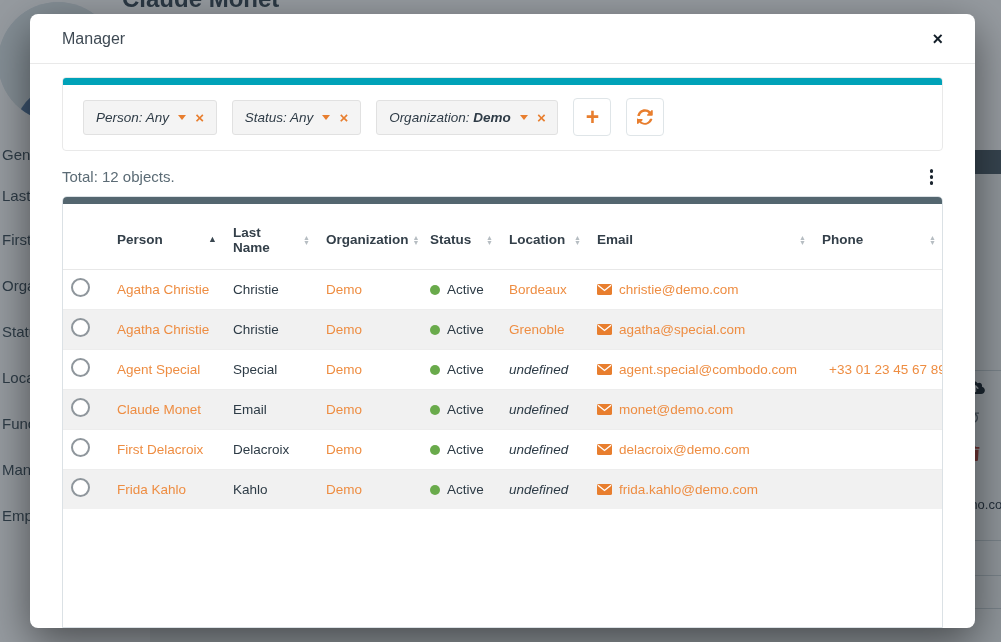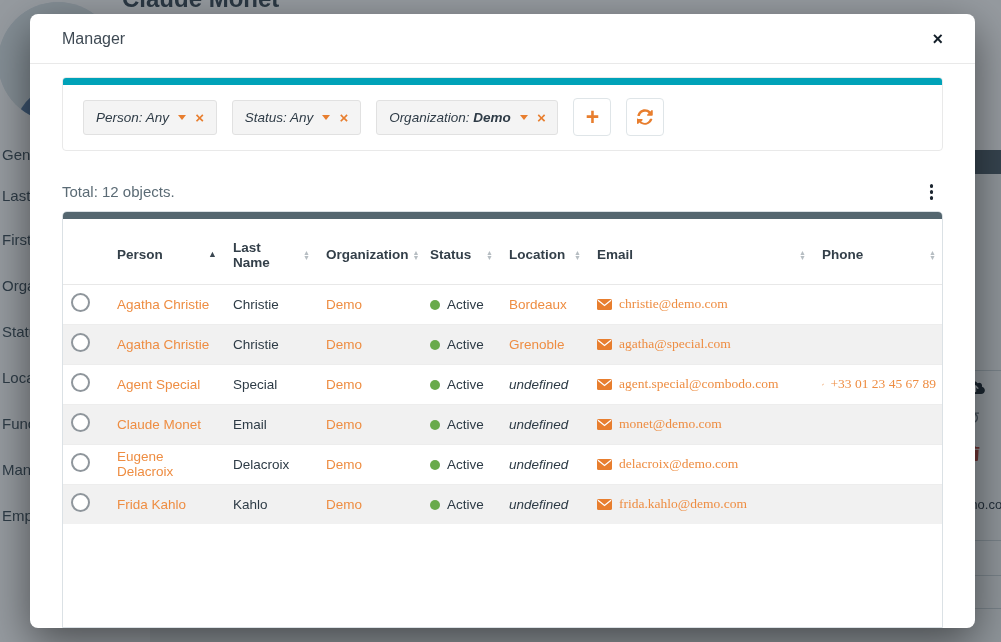--- a/index.html
+++ b/index.html
@@ -37,42 +37,42 @@
         border-radius:3px;padding:9px 12px;font-size:13.5px;color:#2e3b46;cursor:pointer;font-style:italic;}
   .chip b{font-weight:bold;}
   .caret{width:0;height:0;border-left:4.5px solid transparent;border-right:4.5px solid transparent;
          border-top:5.5px solid var(--orange-icon);}
   .chip-x{color:var(--orange-icon);font-weight:bold;font-size:15px;line-height:1;}
   .icon-btn{width:38px;height:38px;background:#fff;border:1px solid #dfe5e8;border-radius:4px;
             display:flex;align-items:center;justify-content:center;color:var(--orange-icon);
             cursor:pointer;padding:0;}
   .icon-btn.add{font-size:23px;font-weight:bold;font-family:inherit;}
   
-  .total-row{margin-top:31px;display:flex;justify-content:space-between;align-items:center;
+  .total-row{margin-top:16px;display:flex;justify-content:space-between;align-items:center;
              font-size:15px;color:#5b6b75;}
   .kebab{display:flex;flex-direction:column;gap:2.5px;padding:2px 10px;cursor:pointer;}
   .kebab i{width:3.5px;height:3.5px;background:#1c2630;border-radius:50%;}
   
   .table-panel{margin-top:9px;flex:1 1 auto;min-height:0;border:1px solid #dbe1e5;
                border-radius:5px 5px 0 0;overflow:hidden;background:#fff;}
   .panel-accent{height:8px;background:var(--slate);border-radius:4px 4px 0 0;margin:-1px -1px 0;}
   table{width:100%;border-collapse:collapse;table-layout:fixed;margin-top:15px;}
   thead th{font-size:13.5px;color:#333f49;font-weight:bold;text-align:left;padding:6px 8px 14px;cursor:pointer;}
   thead tr{border-bottom:1px solid #e8e8e8;}
   .th-inner{display:flex;align-items:center;justify-content:space-between;gap:4px;}
   .sort-both{display:flex;flex-direction:column;color:#b6bdc2;font-size:7px;line-height:5px;flex:0 0 auto;}
   .sort-asc{color:#3a4751;font-size:9px;line-height:9px;flex:0 0 auto;}
   tbody tr{height:40px;border-top:1px solid #ededed;}
   tbody tr.even{background:#f1f1f1;}
   tbody td{padding:4px 8px;font-size:13.5px;color:#2d3b46;vertical-align:middle;}
   .lnk{color:var(--orange);text-decoration:none;cursor:pointer;}
   .dot{display:inline-block;width:10px;height:10px;border-radius:50%;background:var(--green);
        margin-right:7px;vertical-align:-1px;}
   .undef{font-style:italic;color:#2d3b46;}
-  .cell-ic{display:flex;align-items:center;gap:7px;white-space:nowrap;font-family:Liberation Serif, serif;}
+  .cell-ic{display:flex;align-items:center;gap:7px;white-space:nowrap;}
   .radio{display:inline-block;width:15px;height:15px;border:2px solid #8f969c;border-radius:50%;
          background:#fff;cursor:pointer;}
   
   .modal-footer{flex:0 0 46px;display:flex;align-items:center;justify-content:flex-end;gap:24px;
                 padding:0 34px 8px 0;background:#fff;}
   .cancel-btn{background:none;border:none;font-size:14px;font-weight:bold;color:#1d2935;
               letter-spacing:.4px;cursor:pointer;font-family:inherit;}
   .ok-btn{background:var(--ok-teal);color:#fff;border:none;border-radius:4px;font-size:13.5px;
           font-weight:bold;padding:8px 14px;letter-spacing:.4px;cursor:pointer;font-family:inherit;}
 </style>
@@ -326,21 +326,21 @@
                       <rect width="15" height="11" rx="1.6" fill="#e87e2e"></rect>
                       <path d="M1 1.2 L7.5 6.4 L14 1.2" fill="none" stroke="#fff" stroke-width="1.3"></path>
                     </svg>
                     <a class="lnk">monet@demo.com</a>
                   </span>
                 </td>
                 <td></td>
               </tr>
               <tr class="odd">
                 <td><span class="radio"></span></td>
-                <td><a class="lnk">Eugene Delacroix</a></td>
+                <td><a class="lnk">First Delacroix</a></td>
                 <td><span>Delacroix</span></td>
                 <td><a class="lnk">Demo</a></td>
                 <td style="white-space:nowrap"><span class="dot"></span><span>Active</span></td>
                 <td><span class="undef">undefined</span></td>
                 <td>
                   <span class="cell-ic">
                     <svg width="15" height="11" viewBox="0 0 15 11">
                       <rect width="15" height="11" rx="1.6" fill="#e87e2e"></rect>
                       <path d="M1 1.2 L7.5 6.4 L14 1.2" fill="none" stroke="#fff" stroke-width="1.3"></path>
                     </svg>

